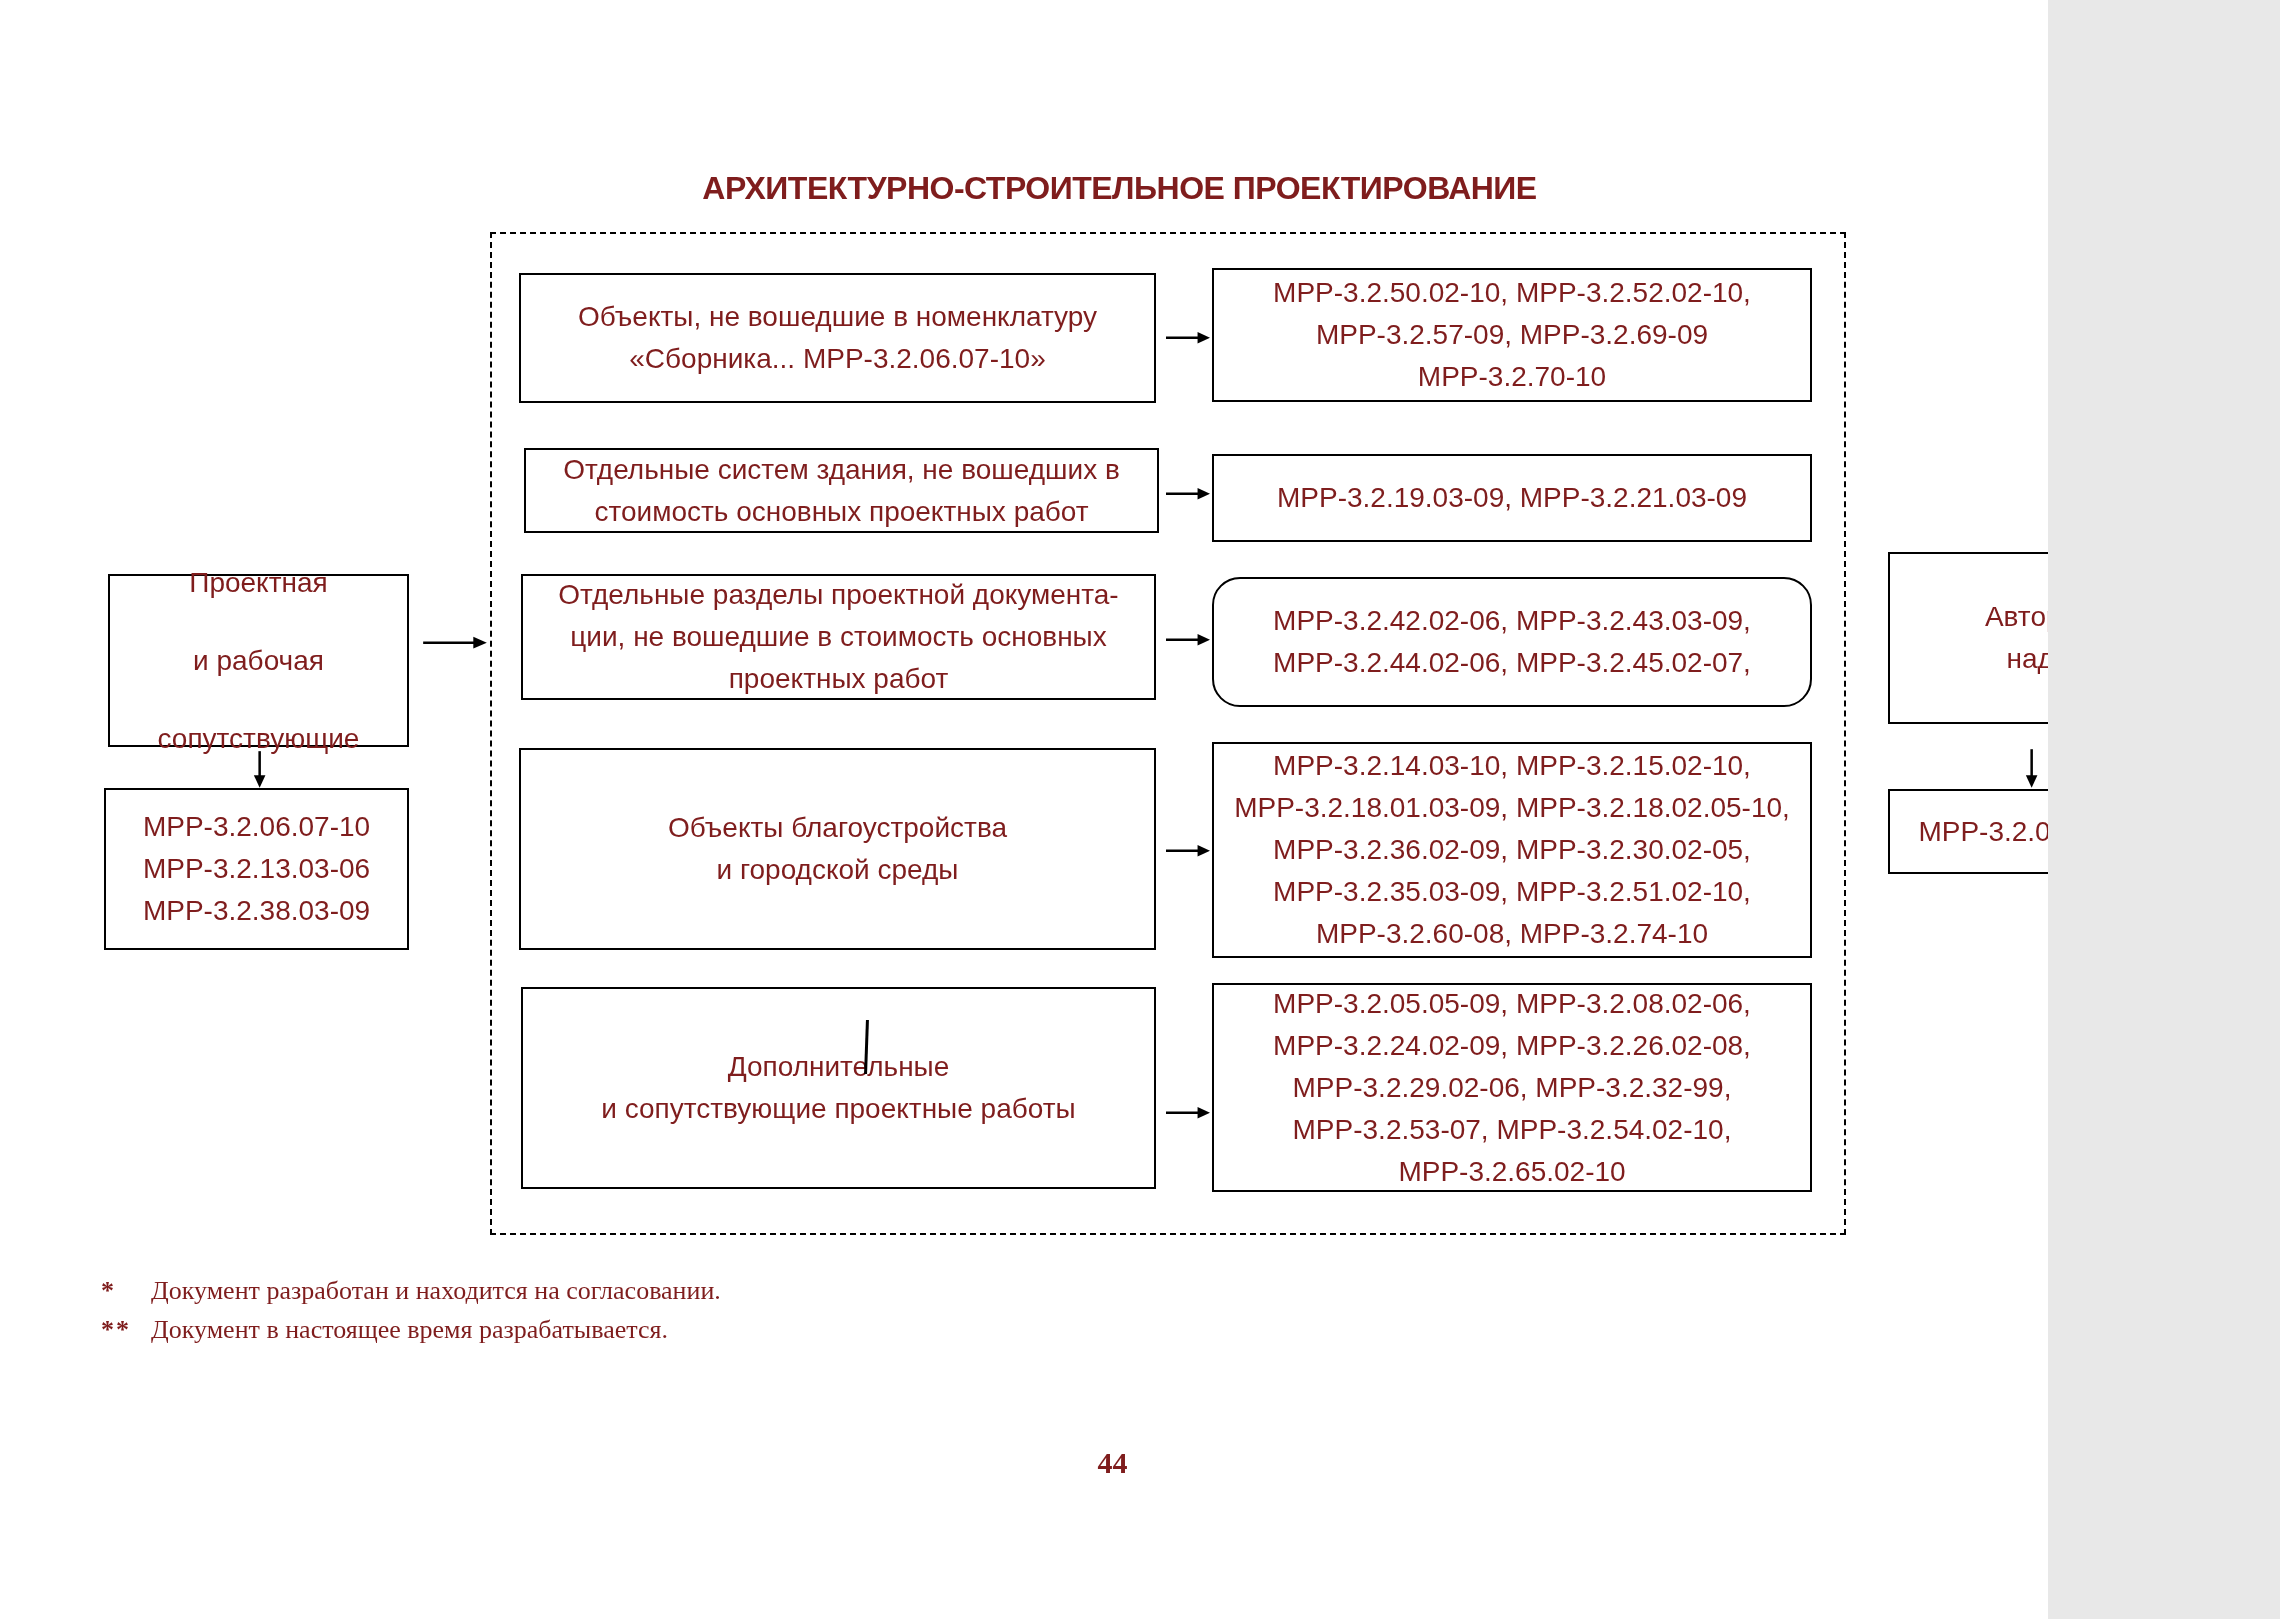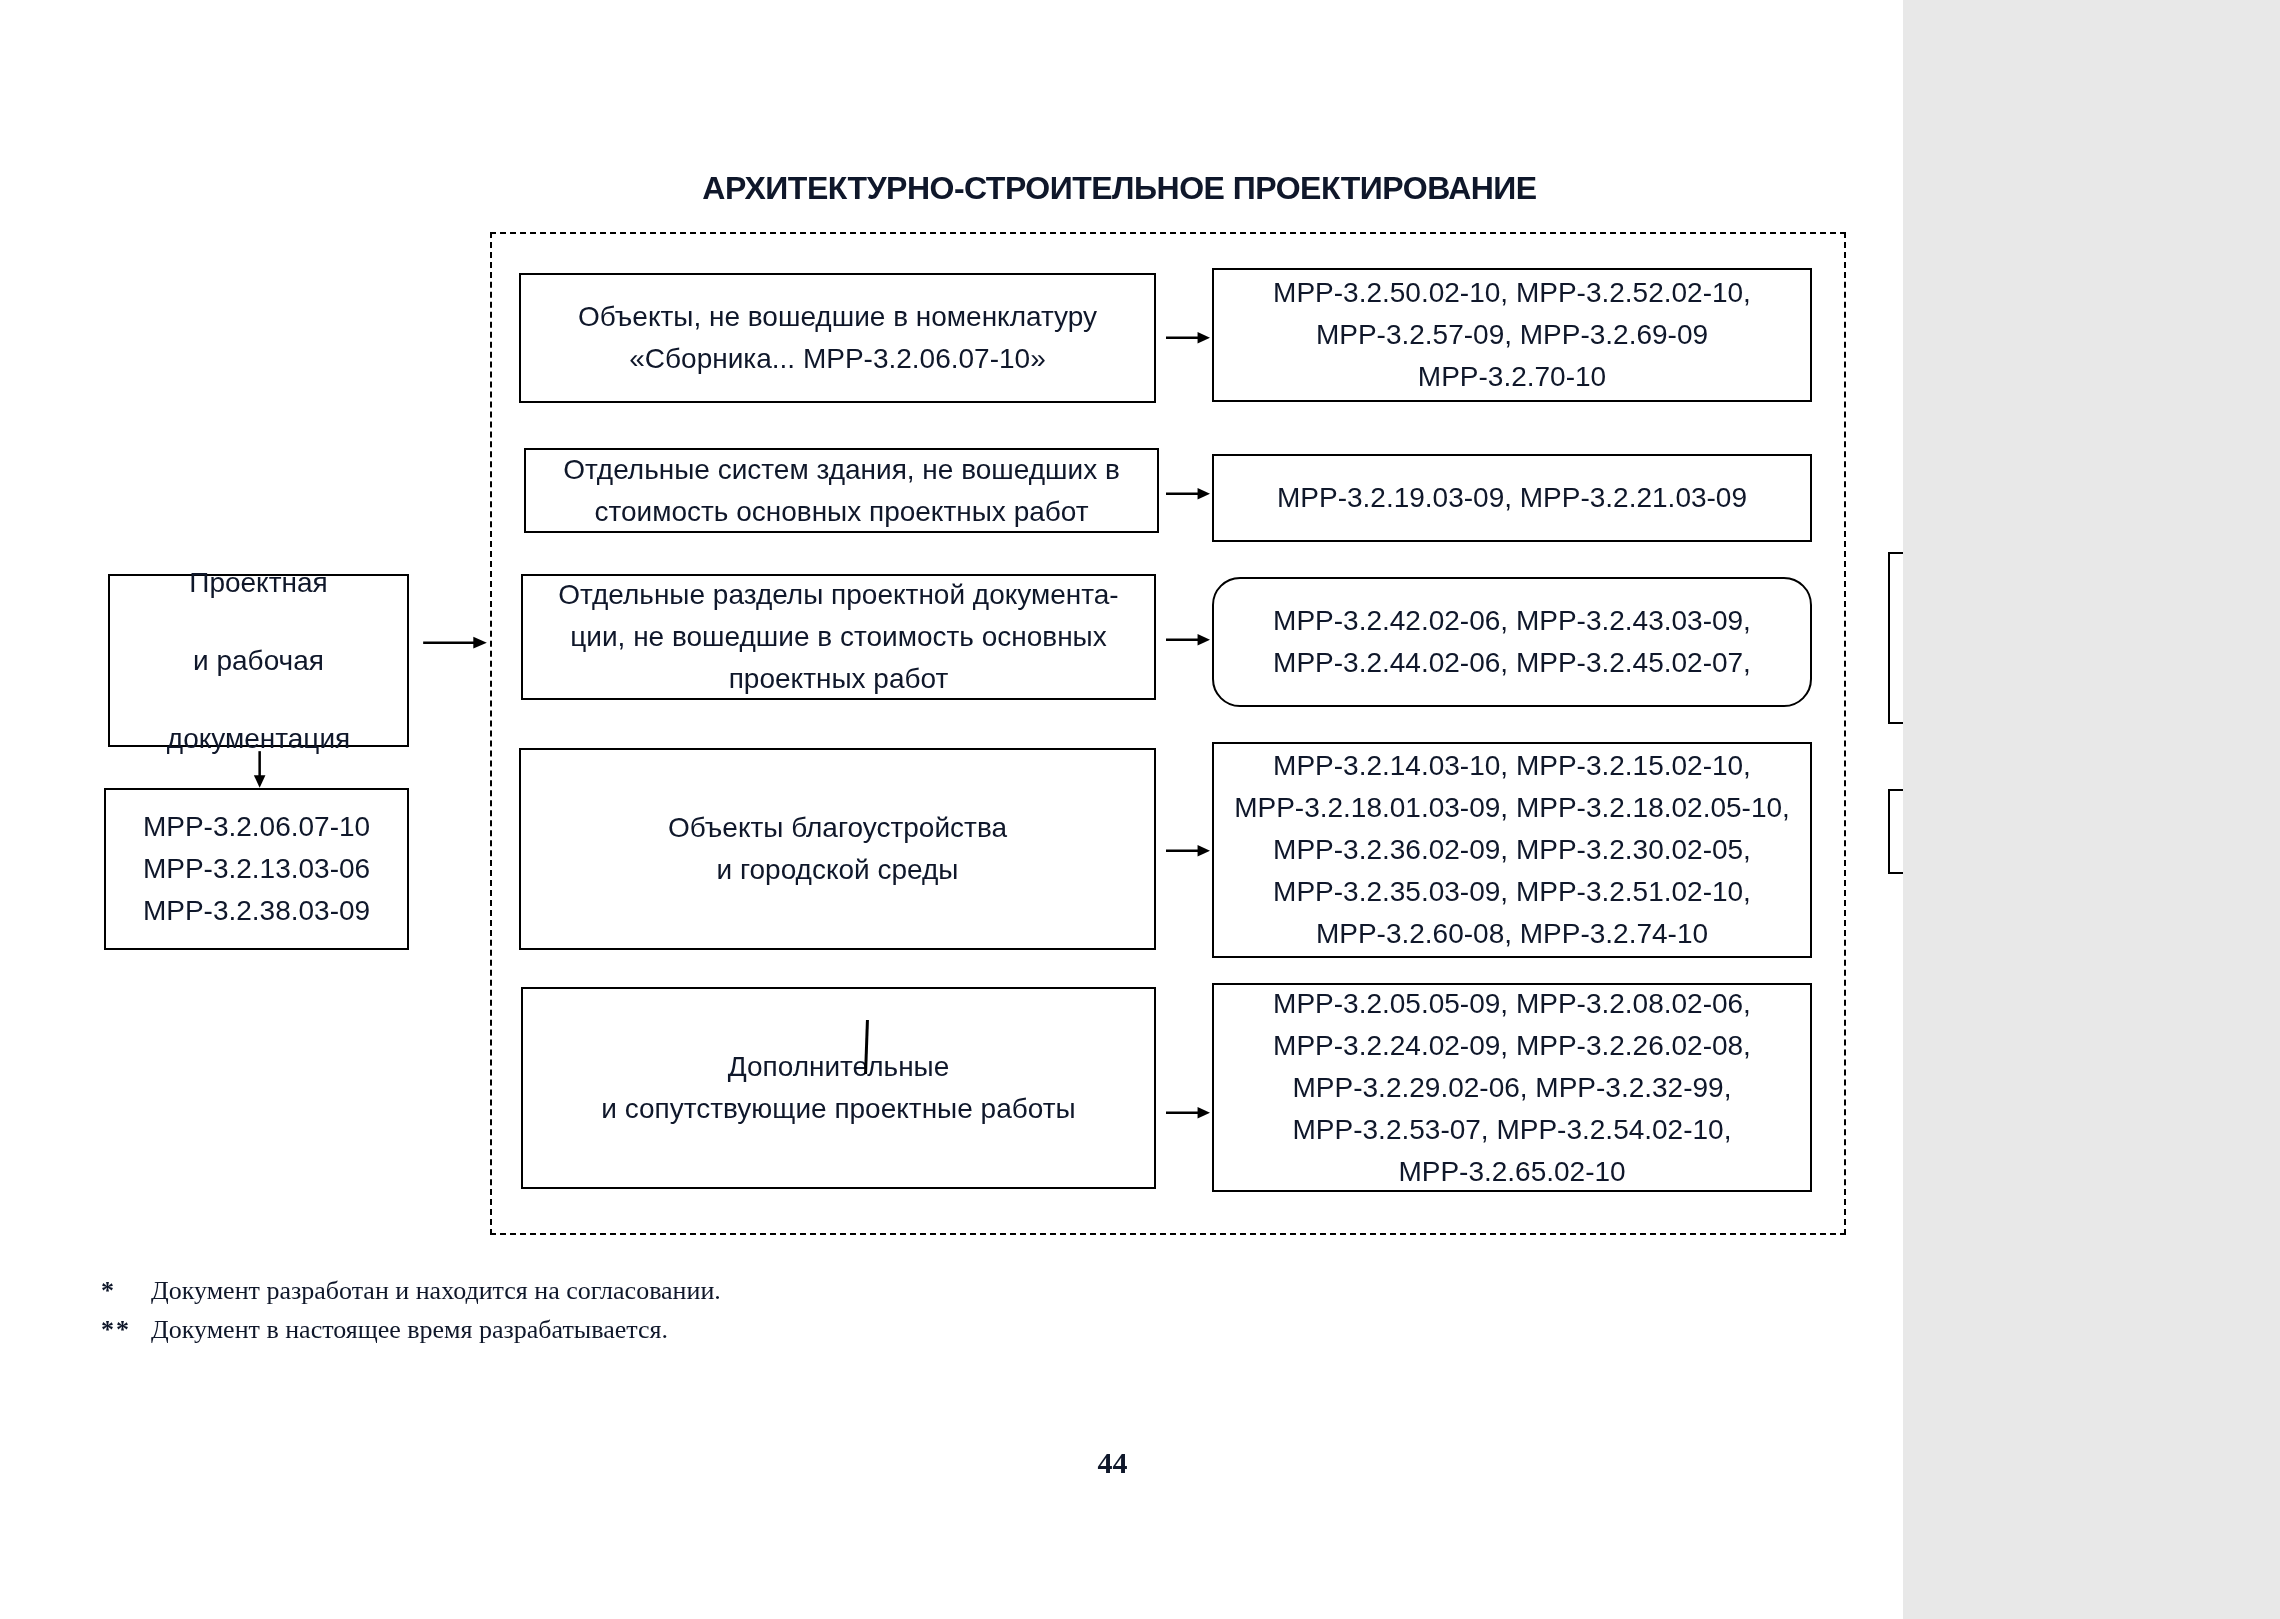--- a/index.html
+++ b/index.html
@@ -1,19 +1,19 @@
 <!DOCTYPE html>
 <html lang="ru"><head>
 <meta charset="utf-8">
 <style>
   html,body { margin:0; padding:0; background:#e8e8e8; }
   .page {
-    position:relative; width:1903px; height:1619px;
+    position:relative; width:2048px; height:1619px;
     background:#ffffff; overflow:hidden;
-    font-family:"Liberation Sans", sans-serif; color:#0f172a;
+    font-family:"Liberation Sans", sans-serif; color:#7f1d1d;
   }
   .title {
     position:absolute; left:579px; top:170px; width:1081px;
     text-align:center; font-size:32px; font-weight:bold; letter-spacing:-0.5px;
     margin:0;
   }
   .dashed-frame {
     position:absolute; left:490px; top:232px; width:1352px; height:999px;
     border:2.4px dashed #000;
   }
@@ -142,21 +142,21 @@
       <div>МРР-3.2.05.05-09, МРР-3.2.08.02-06,</div>
       <div>МРР-3.2.24.02-09, МРР-3.2.26.02-08,</div>
       <div>МРР-3.2.29.02-06, МРР-3.2.32-99,</div>
       <div>МРР-3.2.53-07, МРР-3.2.54.02-10,</div>
       <div>МРР-3.2.65.02-10</div>
     </div>
 
   <div class="box lsrc">
       <div>Проектная</div>
       <div>и рабочая</div>
-      <div>документация</div>
+      <div>сопутствующие</div>
     </div>
   <svg class="arrow aL" width="64" height="19.3" viewBox="0 0 66 20">
       <line x1="0" y1="10" x2="53" y2="10" stroke="#000" stroke-width="2.6"></line>
       <polygon points="52,4 66,10 52,16" fill="#000"></polygon>
     </svg>
   <svg class="arrow avL" width="19.3" height="37" viewBox="0 0 20 38">
       <line x1="10" y1="0" x2="10" y2="27" stroke="#000" stroke-width="2.6"></line>
       <polygon points="4,25 16,25 10,38" fill="#000"></polygon>
     </svg>
   <div class="box lcode">

